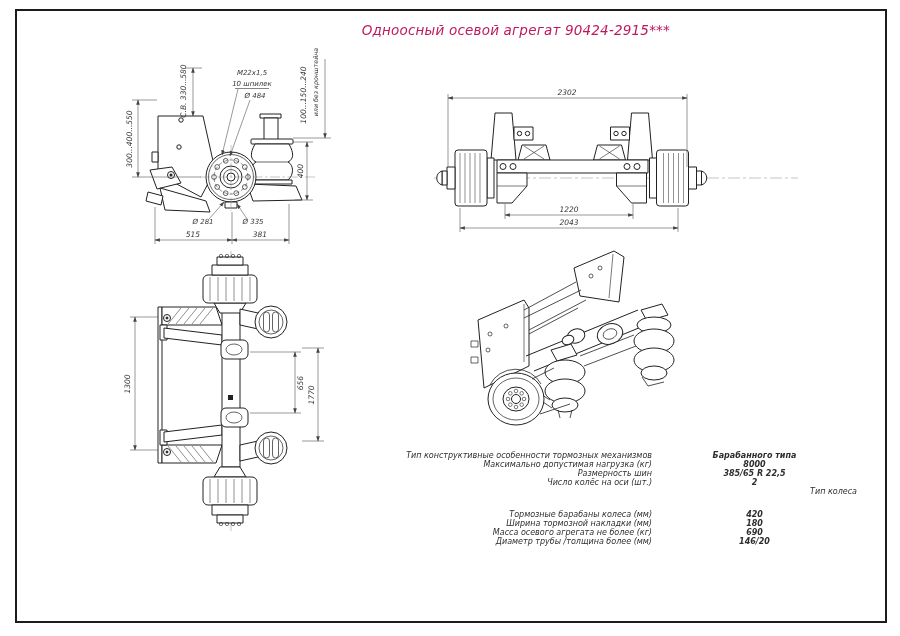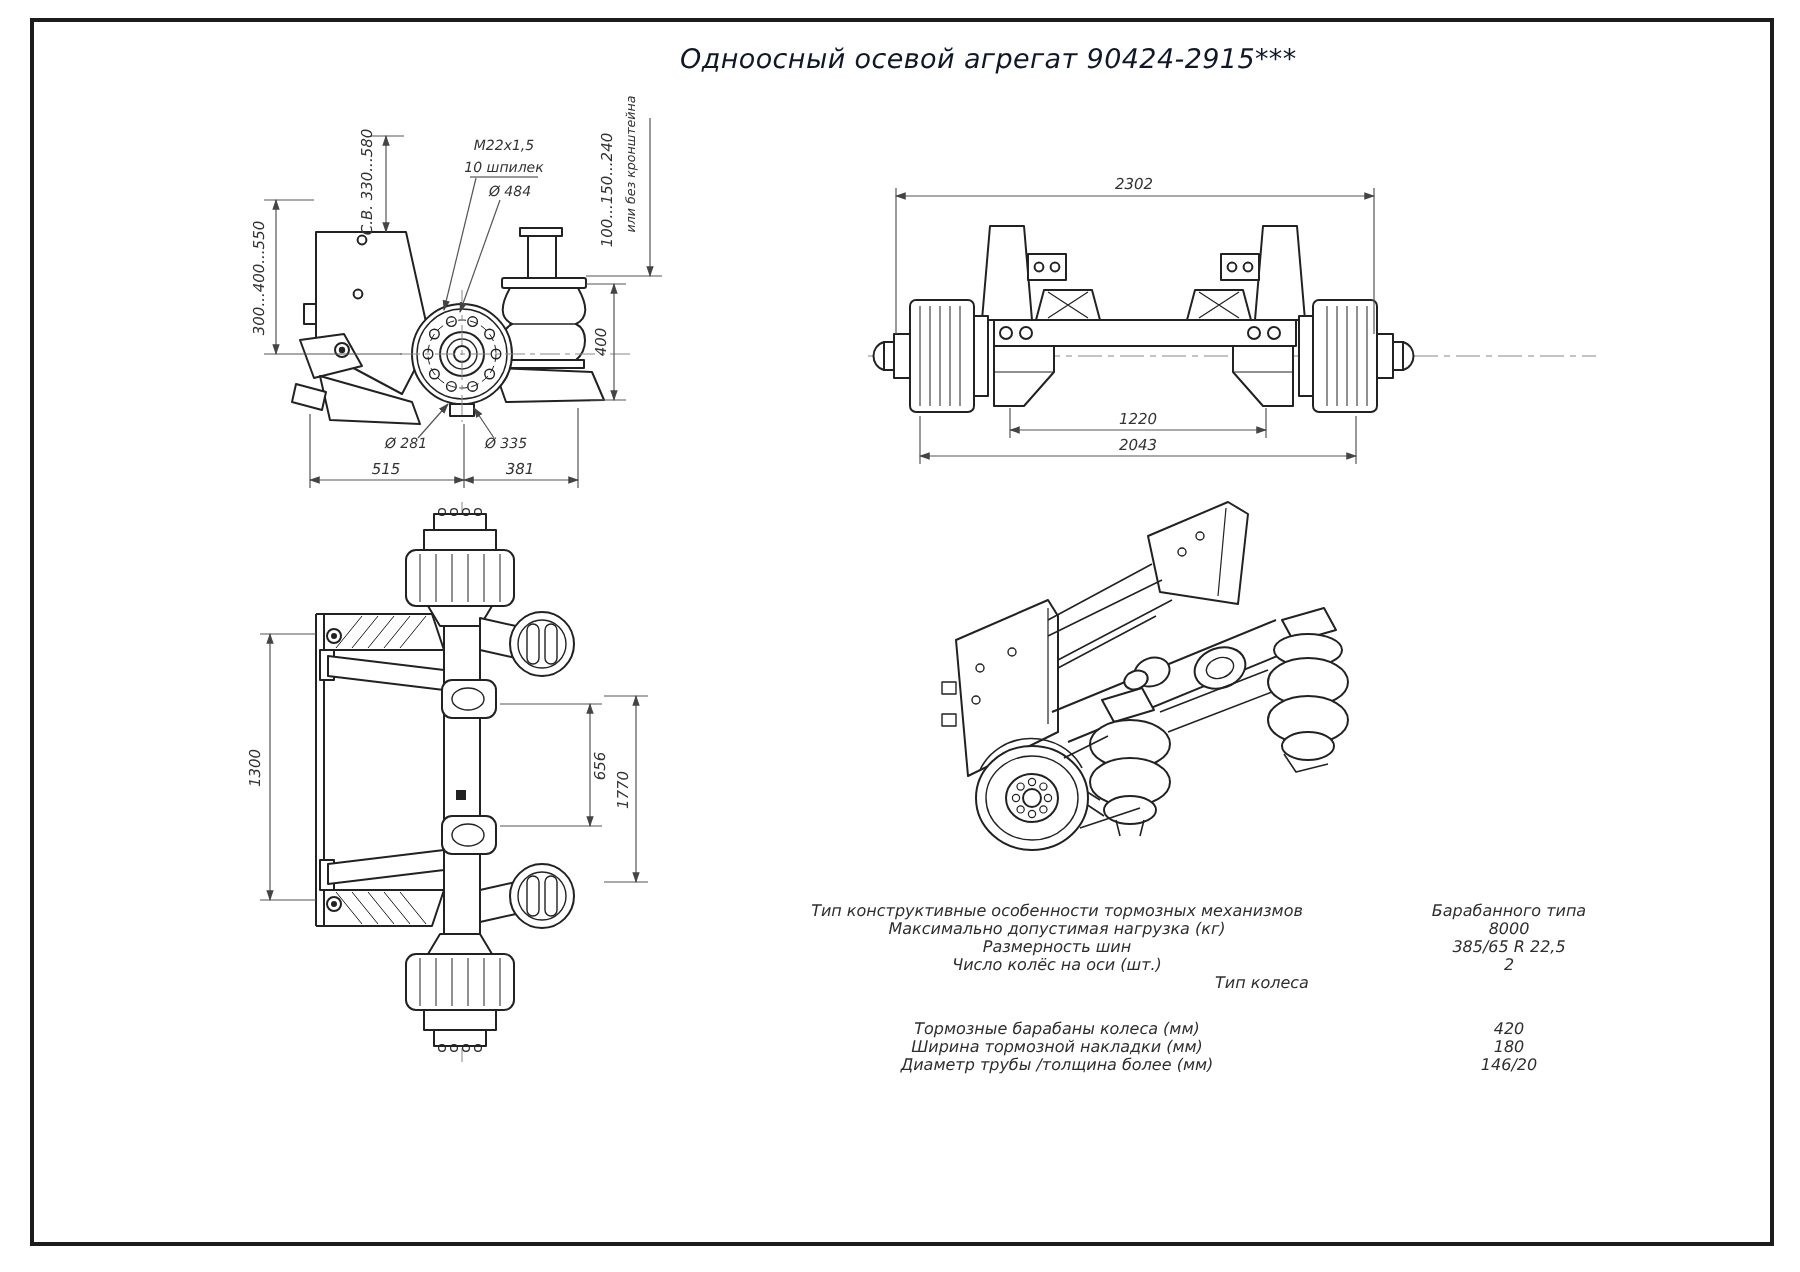--- a/index.html
+++ b/index.html
@@ -1,34 +1,34 @@
 <!DOCTYPE html>
 <html><head>
 <meta charset="utf-8">
 <style>
   html,body{margin:0;padding:0;background:#ffffff;}
   body{width:900px;height:636px;position:relative;font-family:"DejaVu Sans",sans-serif;overflow:hidden;}
   .sheet-frame{position:absolute;left:15px;top:9px;width:872px;height:614px;border:2px solid #1c1c1c;background:#fff;box-sizing:border-box;}
-  .drawing-title{position:absolute;left:340px;top:22px;width:330px;text-align:left;
-    font:italic 13.5px "DejaVu Sans",sans-serif;color:#0f172a;letter-spacing:.2px;}
+  .drawing-title{position:absolute;left:340px;top:22px;width:330px;text-align:right;
+    font:italic 13.5px "DejaVu Sans",sans-serif;color:#be185d;letter-spacing:.2px;}
   .view{position:absolute;}
   #side-view{left:105px;top:25px;}
   #front-view{left:430px;top:72px;}
   #top-view{left:88px;top:245px;}
   #iso-view{left:428px;top:238px;}
   svg text{font-family:"DejaVu Sans",sans-serif;font-style:italic;fill:#333;}
   svg .dim{font-size:7.5px;}
   svg .ann{font-size:7px;}
   svg .annS{font-size:6.3px;}
   .specs{position:absolute;left:405px;top:451px;width:452px;color:#2e2e2e;}
   .spec-block{display:block;}
   .spec-block + .spec-block{margin-top:14px;}
   .spec-row{display:flex;align-items:flex-start;line-height:12.2px;font:italic 8px "DejaVu Sans",sans-serif;}
-  .spec-label{flex:1 1 auto;text-align:center;}
-  .spec-value{flex:0 0 205px;text-align:center;}
+  .spec-label{flex:1 1 auto;text-align:right;}
+  .spec-value{flex:0 0 205px;text-align:center;font-weight:bold;}
   .spec-value .v2{display:block;padding-left:14px;}
 </style>
 </head>
 <body>
 
 <div class="sheet-frame"></div>
 
 <div class="drawing-title">Одноосный осевой агрегат 90424-2915***</div>
 
 <svg id="side-view" class="view" width="235" height="225" viewBox="0 0 235 225">
@@ -357,17 +357,21 @@
   <div class="spec-block">
     <div class="spec-row">
       <span class="spec-label">Тормозные барабаны колеса (мм)</span>
       <span class="spec-value">420</span>
     </div>
     <div class="spec-row">
       <span class="spec-label">Ширина тормозной накладки  (мм)</span>
       <span class="spec-value">180</span>
     </div>
     <div class="spec-row">
+      <span class="spec-label">Масса осевого агрегата не более (кг)</span>
+      <span class="spec-value">690</span>
+    </div>
+    <div class="spec-row">
       <span class="spec-label">Диаметр трубы /толщина более (мм)</span>
       <span class="spec-value">146/20</span>
     </div>
   </div>
 </div>
 
 </body></html>

